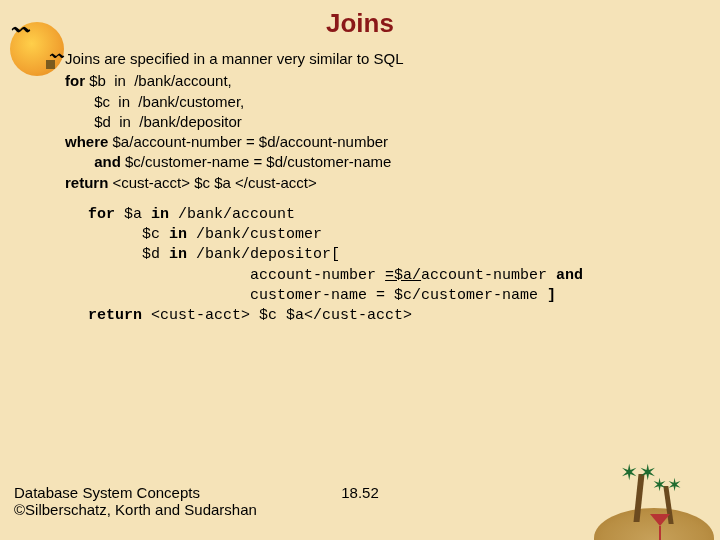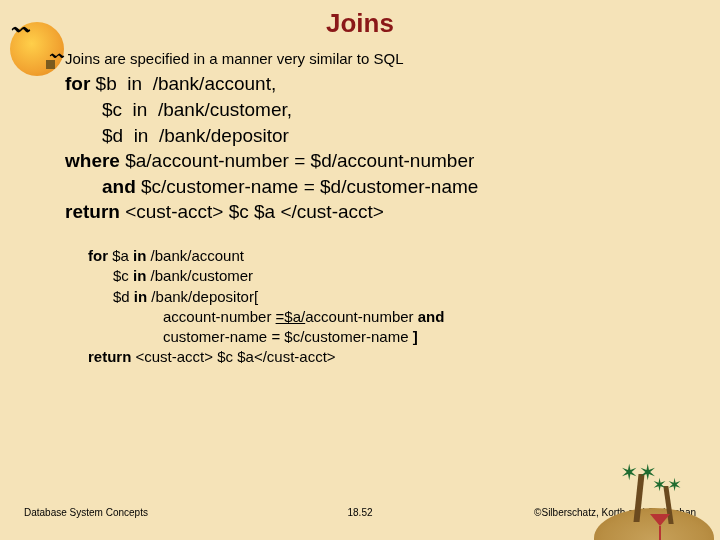--- a/index.html
+++ b/index.html
@@ -38,45 +38,46 @@
     height: 9px;
     background: #7a5b1f;
     flex-shrink: 0;
     margin-top: 5px;
     margin-right: 10px;
   }
   .bullet-text { flex: 1; }
   .code-block {
     padding-left: 19px;
     font-family: Arial, Helvetica, sans-serif;
-    font-size: 19px;
+    font-size: 15px;
     line-height: 1.35;
     white-space: pre;
-    margin-bottom: 21px;
+    margin-bottom: 12px;
   }
   .code-block2 {
     padding-left: 42px;
-    font-family: Liberation Sans, sans-serif;
+    font-family: Liberation Mono, monospace;
     font-size: 15px;
     line-height: 1.35;
     white-space: pre;
     margin-top: 4px;
   }
   .bold { font-weight: bold; }
   .ul { text-decoration: underline; }
   .footer {
     position: absolute;
     bottom: 10px;
     left: 0;
     width: 720px;
     display: flex;
     justify-content: space-between;
-    padding: 0 24px;
-    font-size: 10px;
+    padding: 0 14px;
+    font-size: 15px;
     color: #000;
+    flex-direction: column;
   }
   .footer .mid { position: absolute; left: 50%; transform: translateX(-50%); }
   
   .sun {
     position: absolute;
     top: 22px; left: 10px;
     width: 54px; height: 54px;
     background: radial-gradient(circle at 40% 40%, #ffcf4a 0%, #f2a431 60%, #e28318 100%);
     border-radius: 50%;
     z-index: 0;

